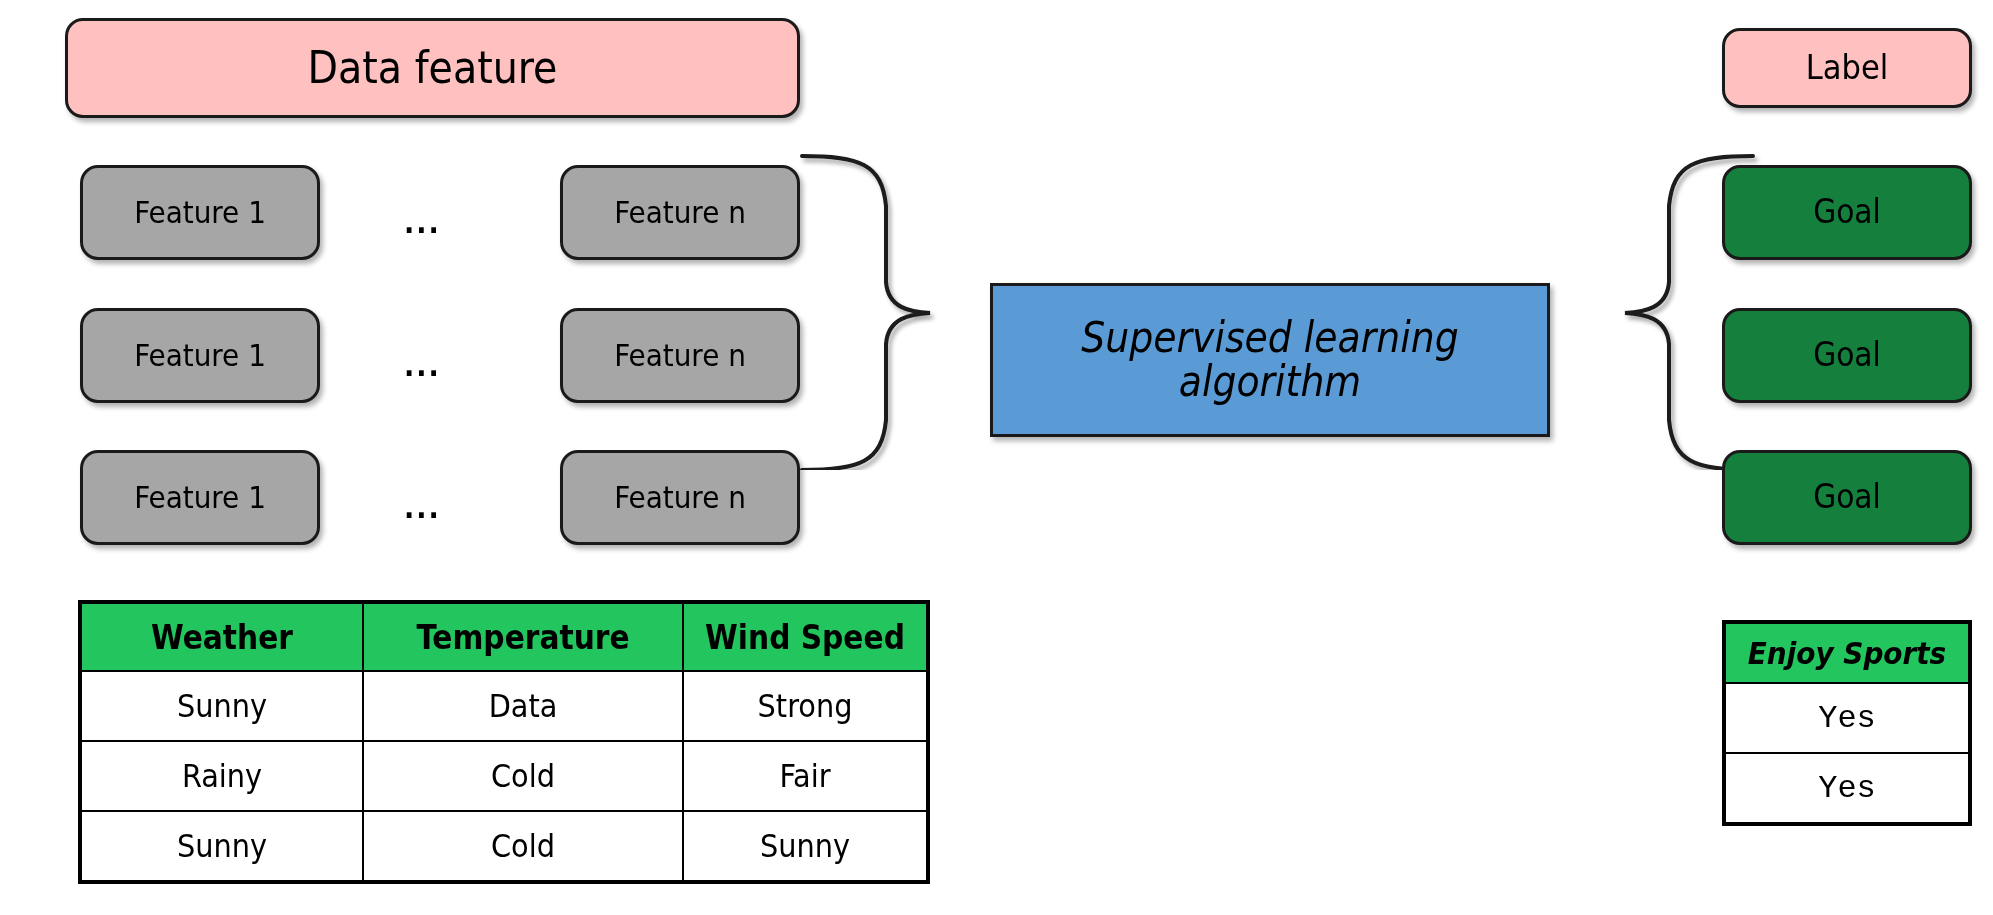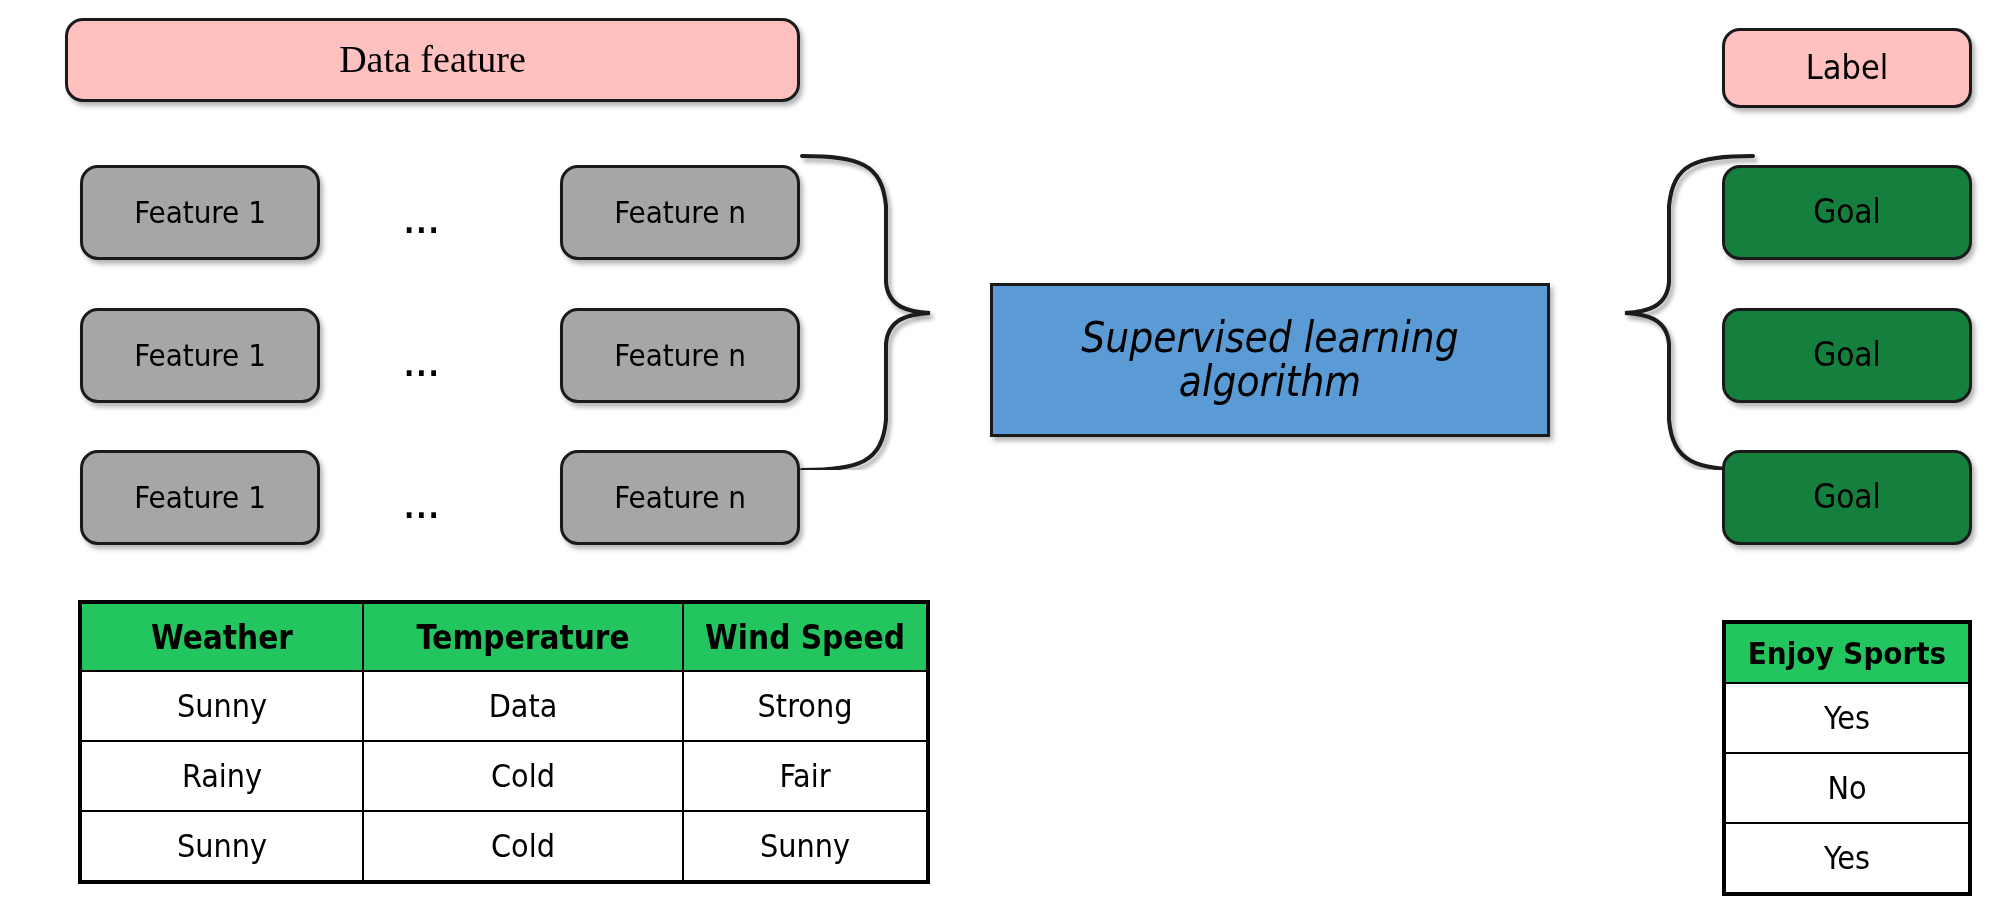--- a/index.html
+++ b/index.html
@@ -80,22 +80,22 @@
     font-weight: 400;
   }
 
   
   #features-table { left: 78px; top: 600px; width: 840px; }
   #features-table th { height: 66px; font-size: 33px; }
   #features-table td { height: 68px; font-size: 32px; }
 
   
   #labels-table { left: 1722px; top: 620px; width: 250px; }
-  #labels-table th { height: 58px; font-size: 31px; }
-  #labels-table td { height: 68px; font-size: 32px; }
+  #labels-table th { height: 58px; font-size: 31px; font-style: italic; }
+  #labels-table td { height: 68px; font-size: 32px; font-family: Liberation Mono, monospace; }
 </style>
 </head>
 <body>
 
 <svg class="brace" style="left:790px; top:150px;" width="220" height="320" viewBox="0 0 220 320">
   <g fill="none" stroke="#1a1a1a" stroke-width="4" stroke-linecap="round">
     <path d="M 12 6 C 70 6, 92 14, 96 56 L 96 132 C 98 158, 120 162, 140 163
              C 120 164, 98 168, 96 194 L 96 270 C 92 312, 70 320, 12 320" filter="url(#braceShadowL)"></path>
   </g>
   <defs>
@@ -110,21 +110,21 @@
     <path d="M 208 6 C 150 6, 128 14, 124 56 L 124 132 C 122 158, 100 162, 80 163
              C 100 164, 122 168, 124 194 L 124 270 C 128 312, 150 320, 208 320" filter="url(#braceShadowR)"></path>
   </g>
   <defs>
     <filter id="braceShadowR" x="-20%" y="-20%" width="150%" height="150%">
       <feDropShadow dx="3" dy="4" stdDeviation="2" flood-color="#000000" flood-opacity="0.35"></feDropShadow>
     </filter>
   </defs>
 </svg>
 
-<div class="node node-pink" style="left:65px; top:18px; width:735px; height:84px; font-size:38px;font-family:Liberation Serif, serif;">
+<div class="node node-pink" style="left:65px; top:18px; width:735px; height:100px; font-size:44px;">
   <span>Data feature</span>
 </div>
 
 <div class="node node-pink" style="left:1722px; top:28px; width:250px; height:80px; font-size:34px;">
   <span>Label</span>
 </div>
 
 <div class="node node-gray" style="left:80px; top:165px; width:240px; height:95px; font-size:31px;">
   <span>Feature 1</span>
 </div>
@@ -194,19 +194,16 @@
   <thead>
     <tr>
       <th>Enjoy Sports</th>
     </tr>
   </thead>
   <tbody>
     <tr>
       <td>Yes</td>
     </tr>
     <tr>
-      <td>No</td>
-    </tr>
-    <tr>
       <td>Yes</td>
     </tr>
   </tbody>
 </table>
 
 </body></html>

